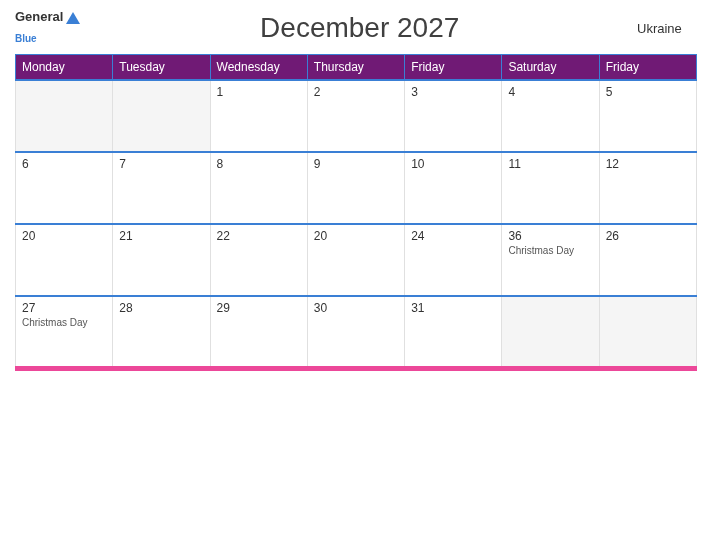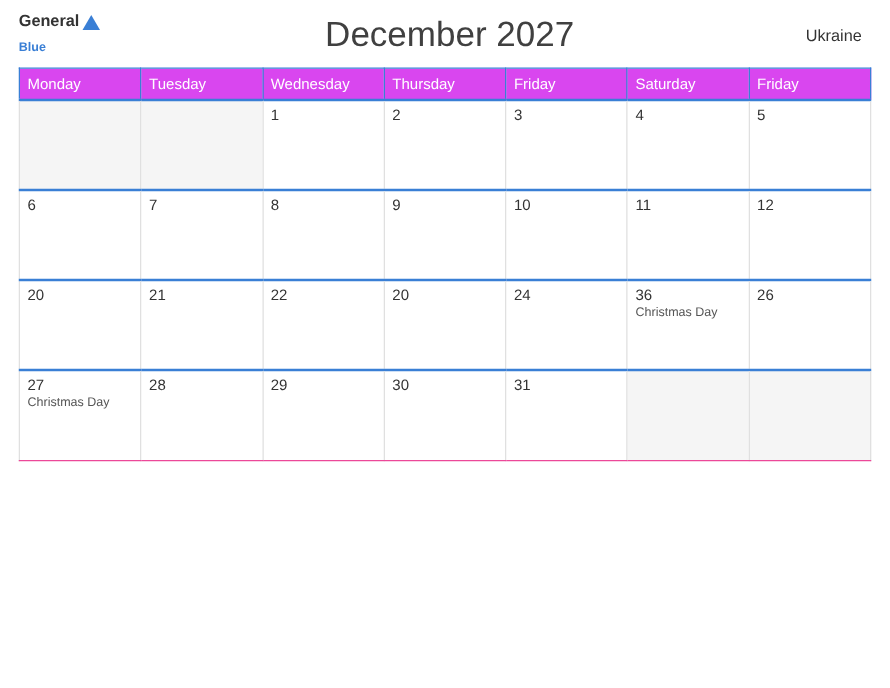--- a/index.html
+++ b/index.html
@@ -48,28 +48,28 @@
       font-size: 28px;
       font-weight: normal;
       color: #404040;
       flex: 1;
       text-align: center;
     }
     .country {
       font-size: 13px;
       color: #333;
       min-width: 60px;
-      text-align: center;
+      text-align: left;
     }
     .calendar {
       width: 100%;
       border-collapse: collapse;
     }
     .calendar thead tr th {
-      background: #d946ef;
+      background: #701a75;
       color: #fff;
       font-size: 12px;
       font-weight: normal;
       padding: 5px 6px;
       text-align: left;
       border: 1px solid #3a7fd5;
     }
     .calendar tbody tr td {
       width: calc(100% / 7);
       border-top: 2px solid #3a7fd5;
@@ -92,21 +92,21 @@
       color: #333;
       display: block;
     }
     .holiday-label {
       font-size: 10px;
       color: #555;
       display: block;
       margin-top: 2px;
     }
     .calendar tbody tr:last-child td {
-      border-bottom: 1px solid #ec4899;
+      border-bottom: 5px solid #ec4899;
     }
   </style>
 </head>
 <body>
 
 <div class="page">
   <div class="header">
     <div class="logo">
       <div>
         <div style="display:flex;align-items:flex-start;">

